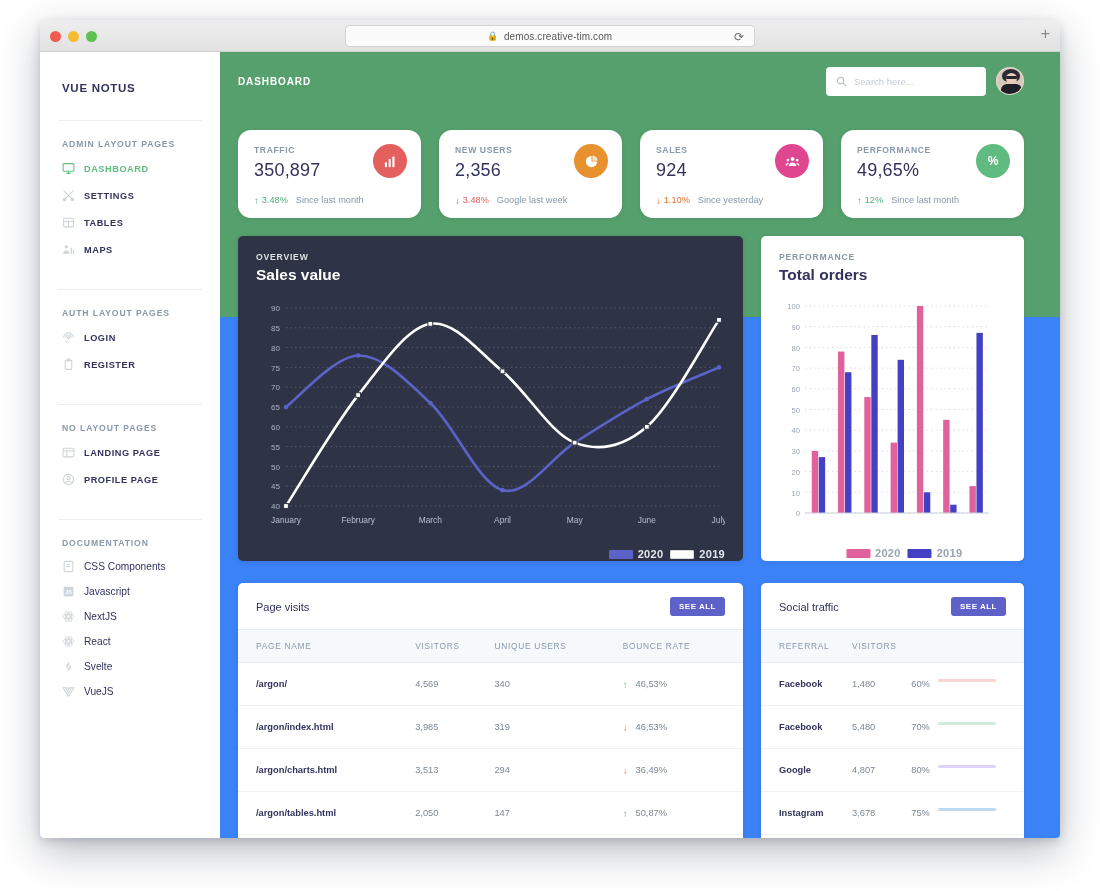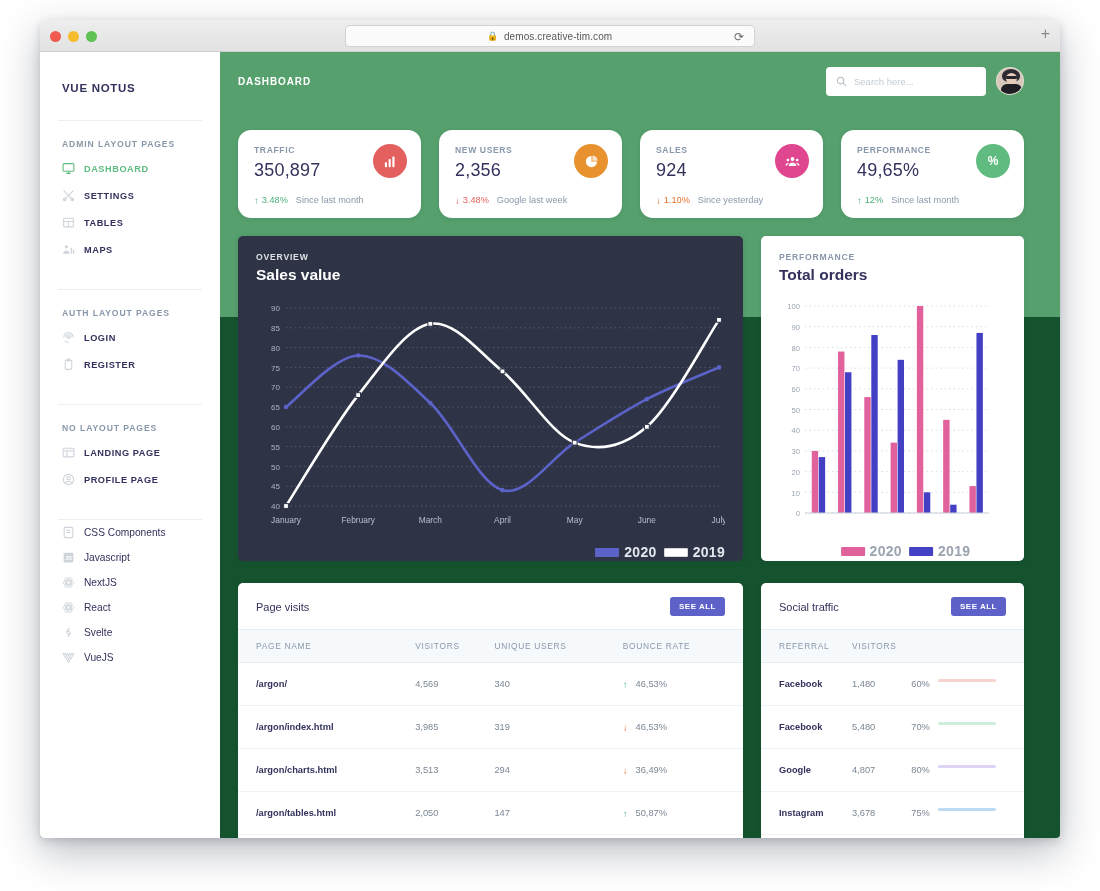--- a/index.html
+++ b/index.html
@@ -45,21 +45,21 @@
     font-size: 12px; color: #707070;
   }
   #newtab-icon {
     position: absolute; right: 10px; top: 7px;
     font-size: 16px; color: #8a8a8a; line-height: 14px;
   }
   
   #app {
     position: relative;
     height: 786px;
-    background: #14532d;
+    background: #3b82f6;
     display: flex;
   }
   
   #sidebar {
     width: 180px; flex: 0 0 180px;
     background: #ffffff;
     padding: 24px 0 0 0;
     position: relative;
     z-index: 5;
   }
@@ -183,21 +183,21 @@
     padding: 16px 18px 12px 18px; height: 325px; position: relative;
   }
   #bar-card .card-eyebrow { color: #8898aa; }
   #bar-card .card-title { font-size: 15.5px; color: #32325d; font-weight: bold; margin-top: 4px; }
   .plot { position: relative; margin-top: 14px; }
   .legend {
     position: absolute; display: flex; align-items: center; gap: 7px;
   }
   .legend .lg { display: flex; align-items: center; gap: 5px; }
   .legend .swatch { width: 24px; height: 9px; border-radius: 1px; }
-  .legend .lg-text { font-size: 14px; font-weight: bold; letter-spacing: .3px; }
+  .legend .lg-text { font-size: 11px; font-weight: bold; letter-spacing: .3px; }
   
   #table-row { display: flex; gap: 18px; margin-top: 22px; }
   .tbl-card {
     background: #fff; border-radius: 5px; box-shadow: 0 1px 5px rgba(50,50,93,.10);
     overflow: hidden;
   }
   #visits-card { flex: 0 0 505px; }
   #social-card { flex: 1; }
   .tbl-head {
     display: flex; align-items: center; padding: 14px 18px 13px 18px;
@@ -338,20 +338,21 @@
             <span class="sb-ico">
               <svg viewBox="0 0 24 24" fill="none" stroke="currentColor" stroke-width="2">
                 <circle cx="12" cy="12" r="9.5"></circle>
                 <circle cx="12" cy="9.5" r="3"></circle>
                 <path d="M5.5 19.5c1.3-3 3.7-4.3 6.5-4.3s5.2 1.3 6.5 4.3"></path>
               </svg>
             </span>
             <span class="sb-label">PROFILE PAGE</span>
           </div>
           <div class="sb-divider"></div>
+          <div class="sb-heading">DOCUMENTATION</div>
           <div class="sb-item doc">
             <span class="sb-ico">
               <svg viewBox="0 0 24 24" fill="none" stroke="currentColor" stroke-width="2">
                 <rect x="4" y="2.5" width="16" height="19" rx="2"></rect>
                 <line x1="8.5" y1="8" x2="15.5" y2="8"></line>
                 <line x1="8.5" y1="12" x2="15.5" y2="12"></line>
               </svg>
             </span>
             <span class="sb-label">CSS Components</span>
           </div>

